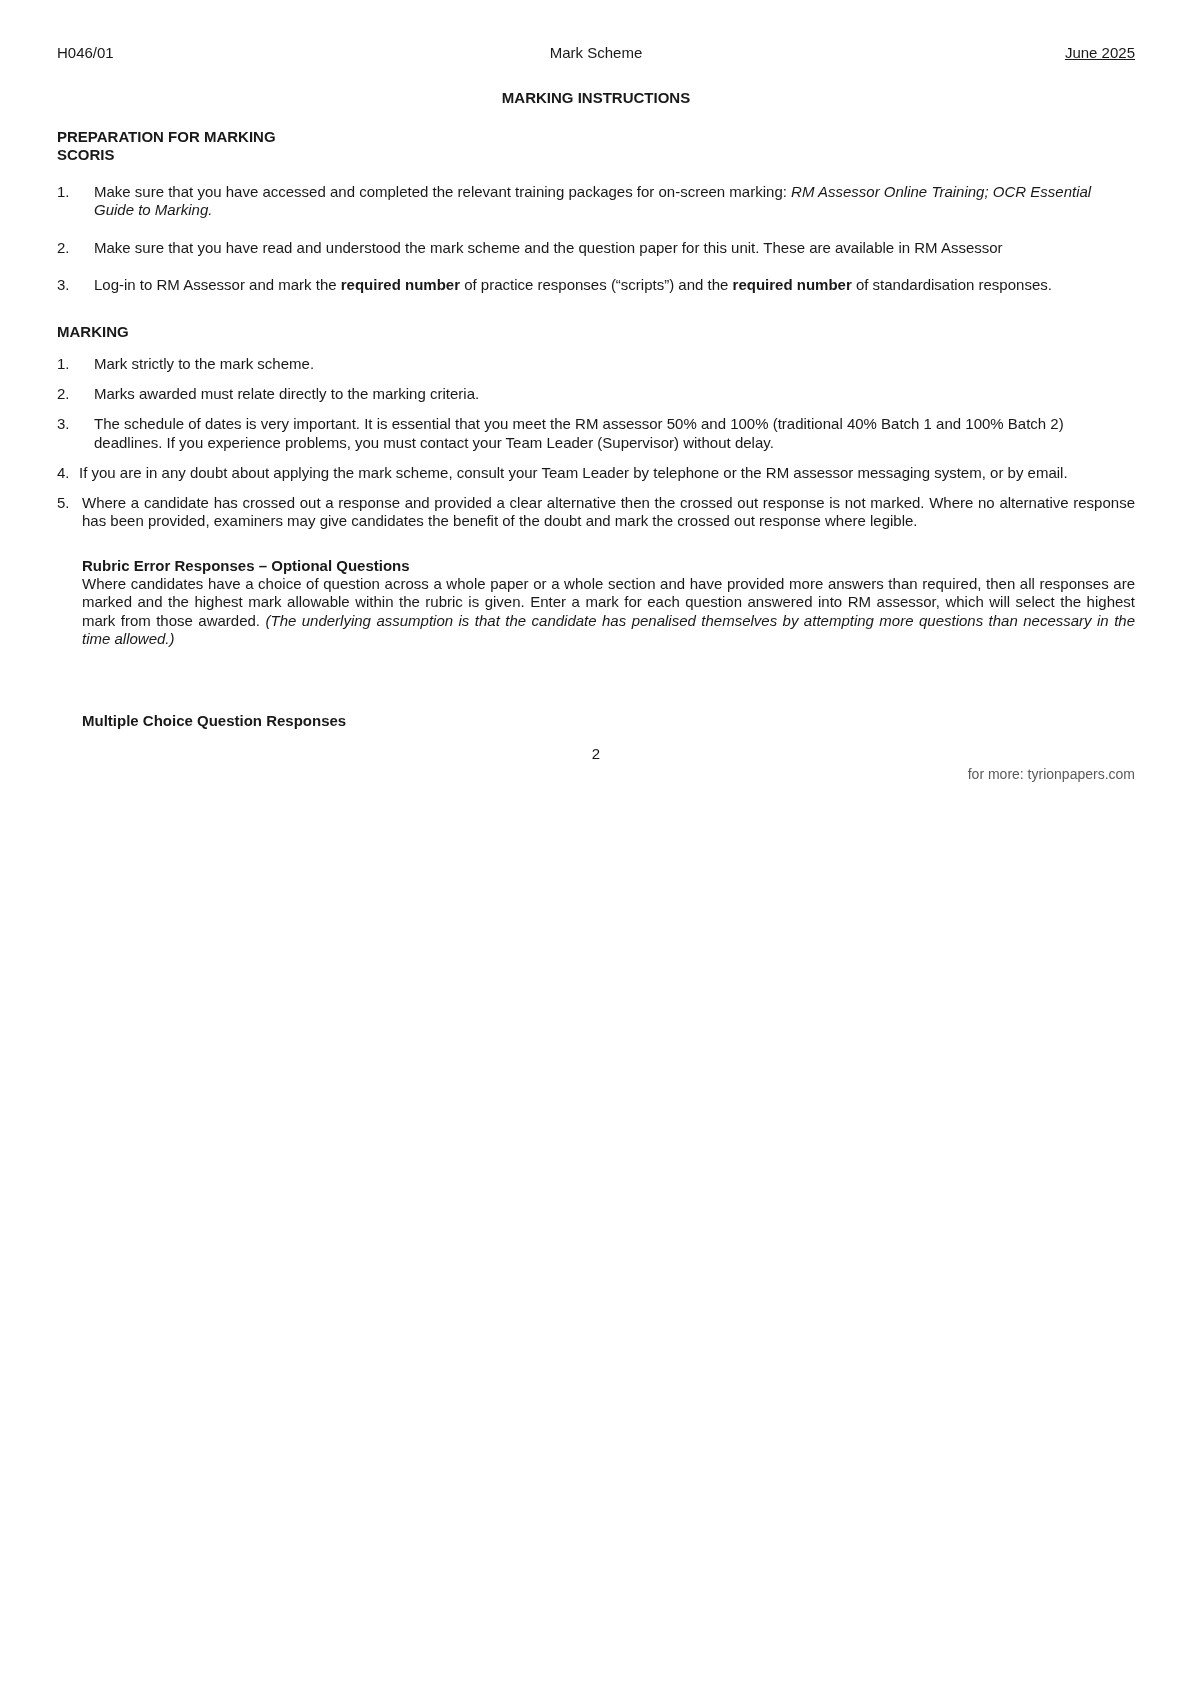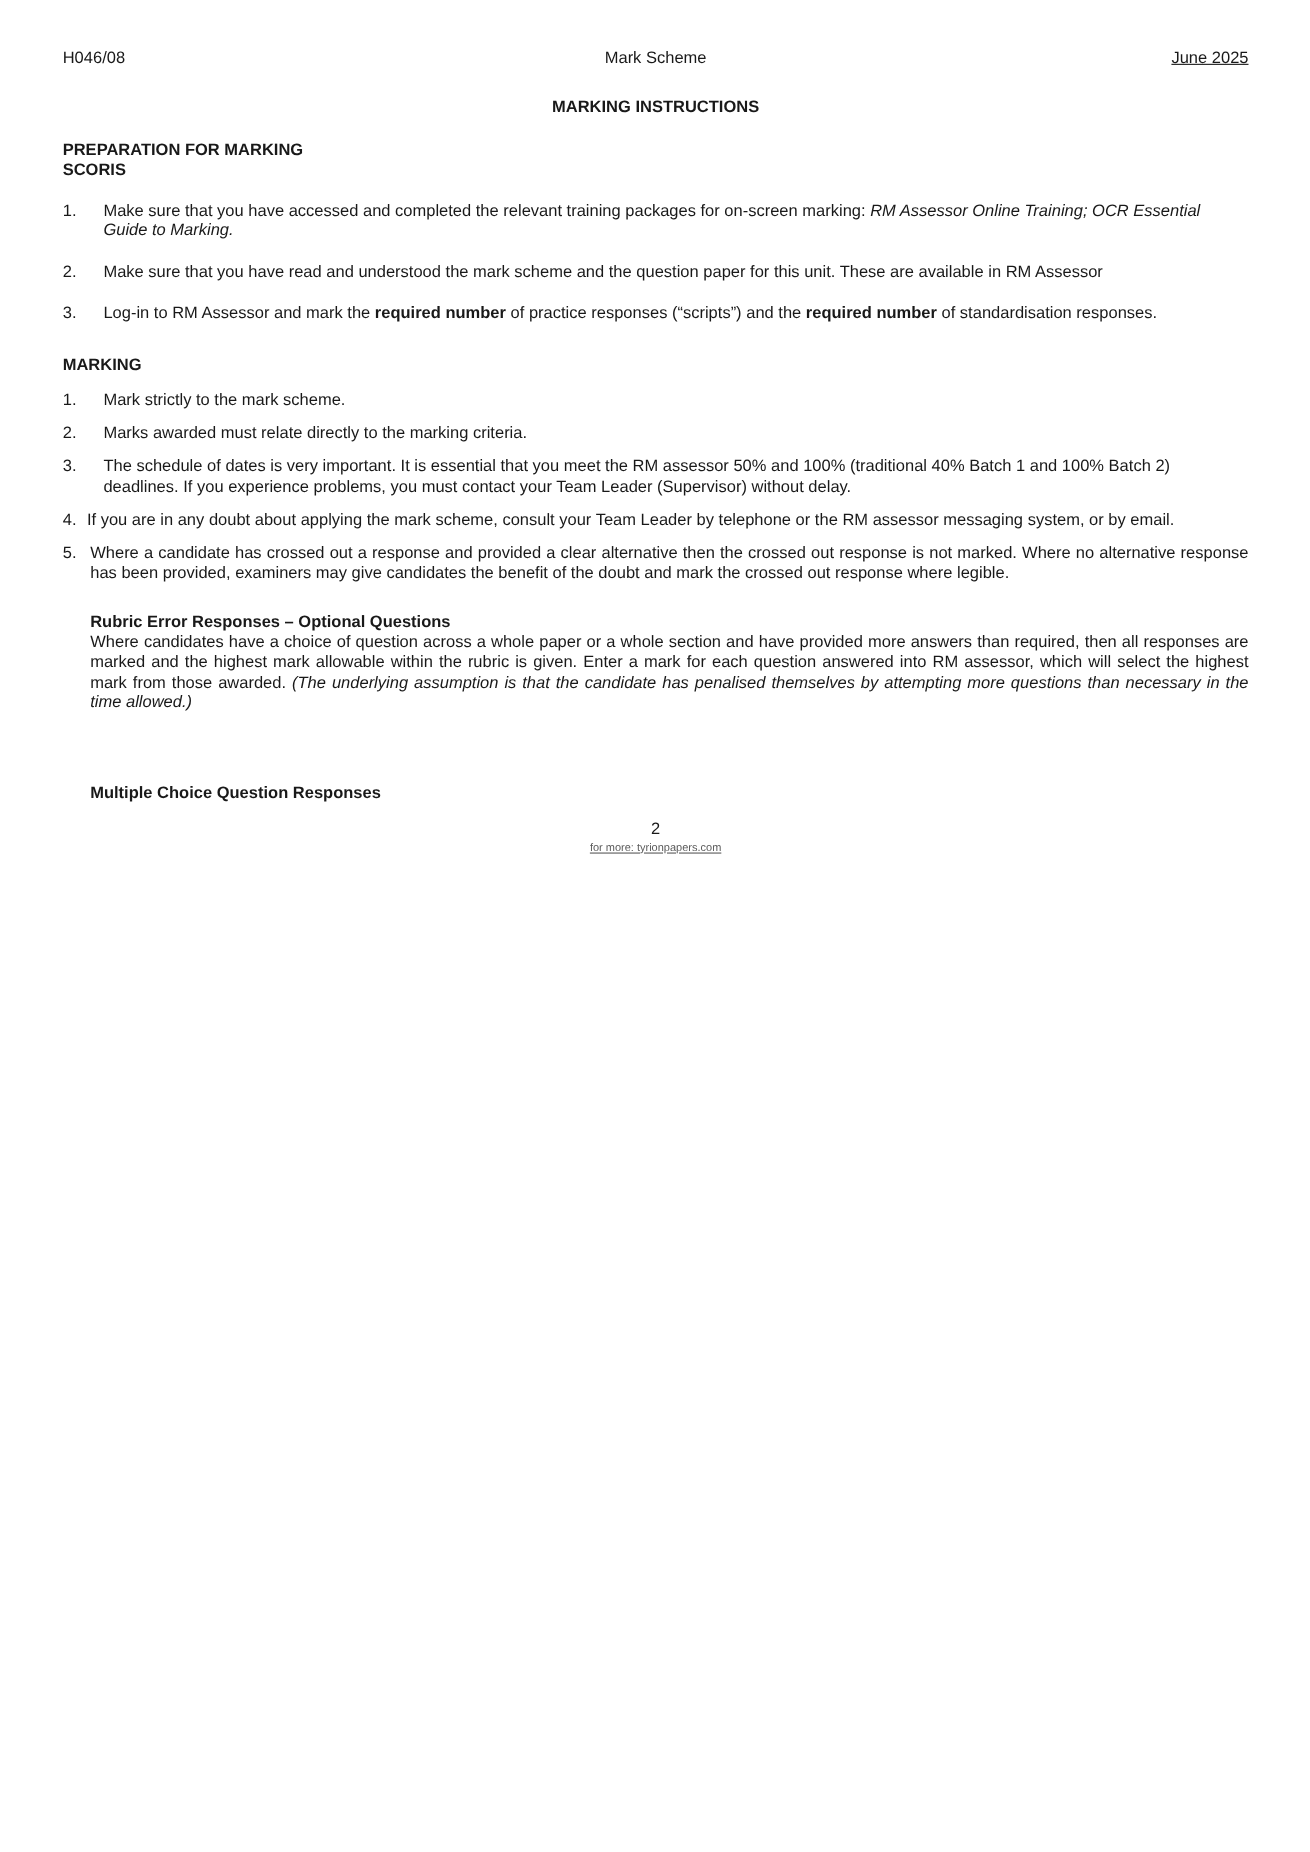--- a/index.html
+++ b/index.html
@@ -50,34 +50,33 @@
   .just { text-align: justify; }
   .bold { font-weight: bold; }
   .subsec { margin-left: 25px; }
   .subsec-rubric { margin-top: 26px; }
   .subsec-mcq { margin-top: 64px; }
   .page-number {
     text-align: center;
     margin-top: 14px;
   }
   .watermark {
-    text-align: center;
+    text-align: right;
     margin-top: 3px;
-    font-size: 10px;
+    font-size: 14px;
     color: #5a5a5a;
-    text-decoration: underline;
   }
 </style>
 </head>
 <body>
 
 <div class="page">
 
   <div class="doc-header">
-    <span class="h-left">H046/08</span>
+    <span class="h-left">H046/01</span>
     <span class="h-center">Mark Scheme</span>
     <span class="h-right">June 2025</span>
   </div>
 
   <div class="doc-title">MARKING INSTRUCTIONS</div>
 
   <div class="section section-prep">
     <div class="sec-heading">PREPARATION FOR MARKING</div>
     <div class="sec-heading">SCORIS</div>
 

